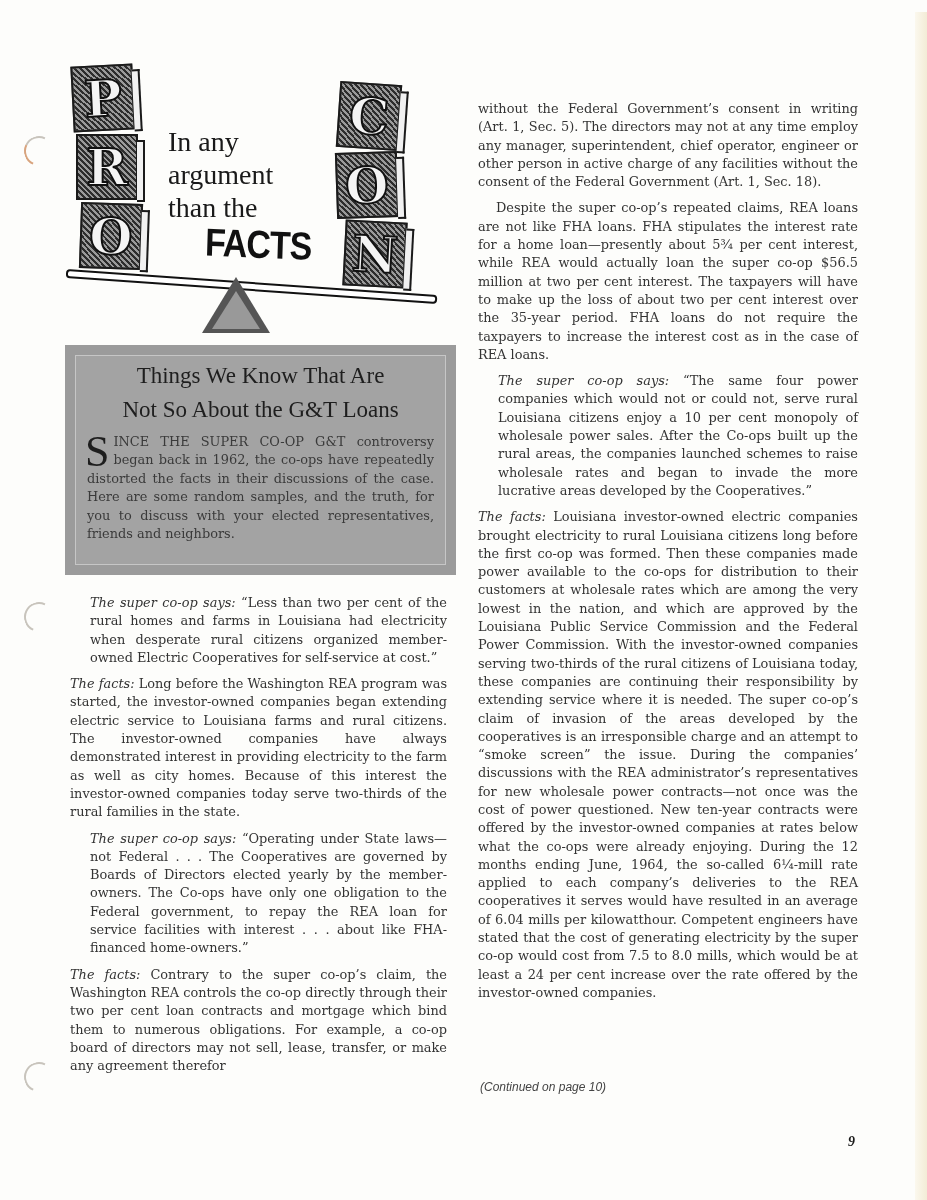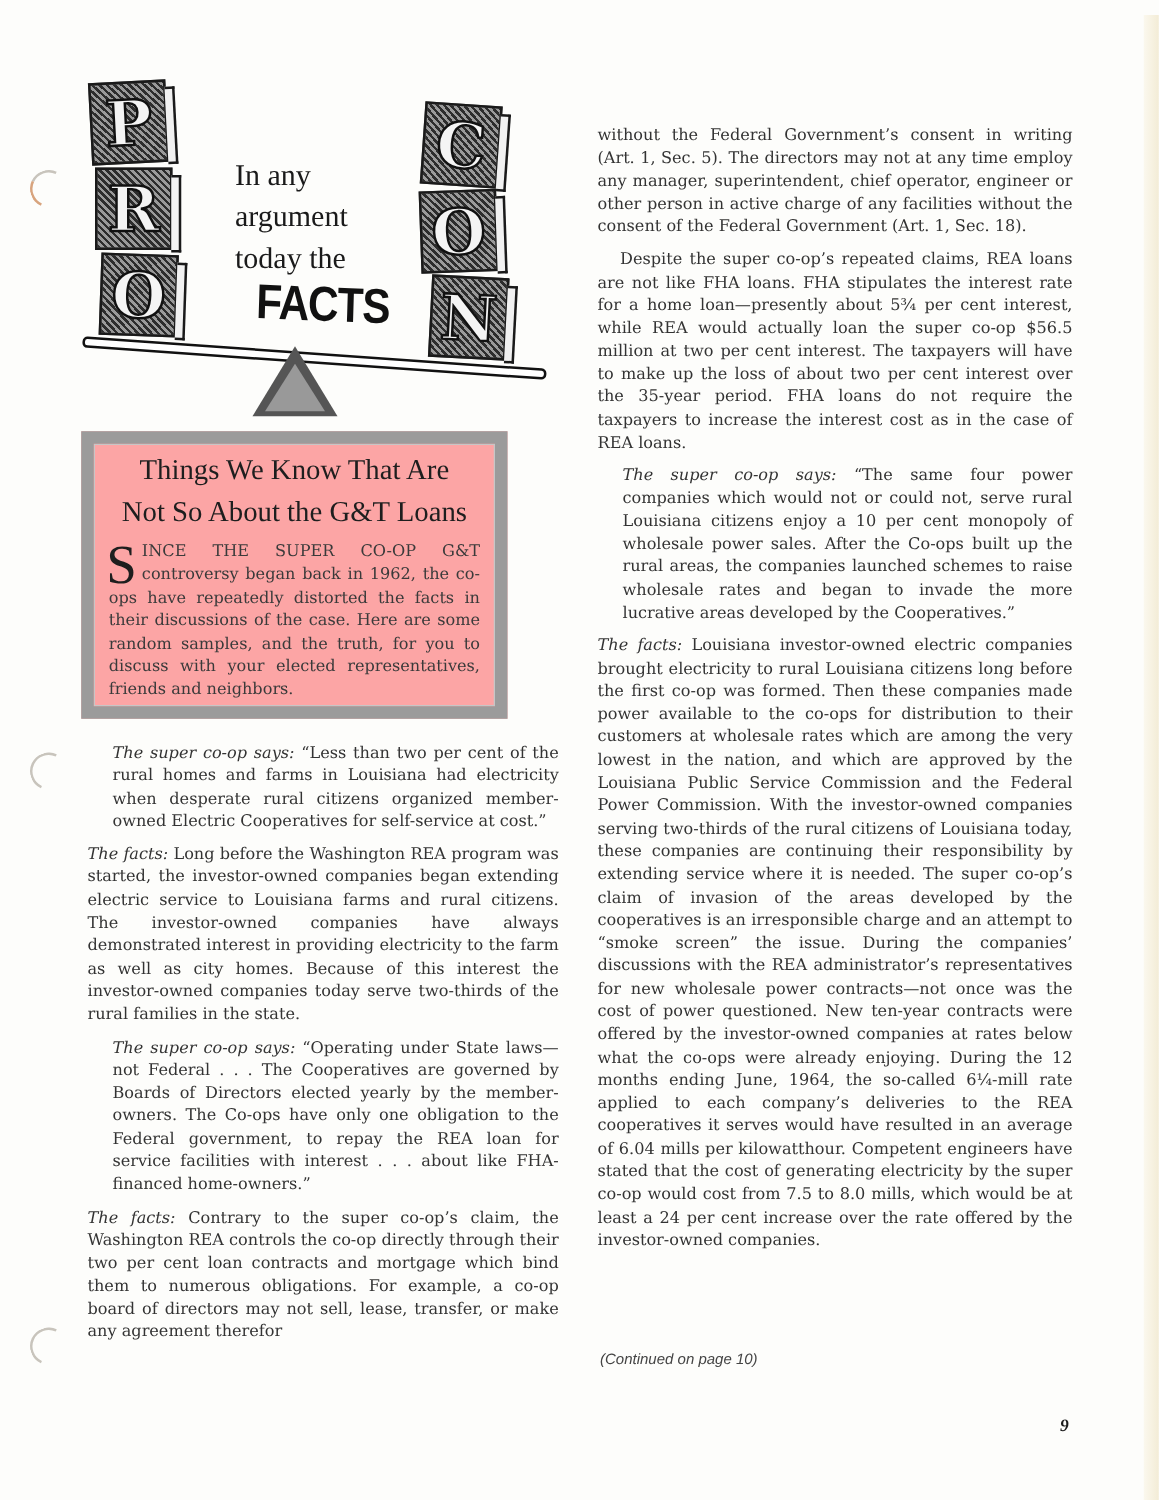--- a/index.html
+++ b/index.html
@@ -41,21 +41,21 @@
   }
   .b-p { left: 12px; top: 10px; transform: rotate(-3deg); }
   .b-r { left: 16px; top: 79px; }
   .b-o1 { left: 20px; top: 148px; transform: rotate(2deg); }
   .b-c { left: 278px; top: 28px; transform: rotate(4deg); }
   .b-o2 { left: 276px; top: 97px; transform: rotate(-2deg); }
   .b-n { left: 284px; top: 166px; transform: rotate(3deg); }
 
   .tagline {
     position: absolute; left: 108px; top: 70px;
-    font-family: "Liberation Serif", serif; font-size: 24px; line-height: 33px; color: #1a1a1a; margin-left: 20px;
+    font-family: "Liberation Serif", serif; font-size: 28px; line-height: 33px; color: #1a1a1a;
   }
   .facts-word {
     position: absolute; left: 145px; top: 170px;
     font-family: "Liberation Sans", sans-serif; font-weight: bold; font-size: 34px;
     letter-spacing: -1px; color: #111; transform: scaleY(1.15) rotate(2deg);
   }
   .beam {
     position: absolute; left: 6px; top: 214px; width: 372px; height: 9px;
     border: 2px solid #111; border-radius: 4px; background: #fff; box-sizing: border-box;
     transform: rotate(4deg); transform-origin: left center;
@@ -66,22 +66,22 @@
     border-bottom: 56px solid #555;
   }
   .fulcrum-inner {
     position: absolute; left: 152px; top: 236px; width: 0; height: 0;
     border-left: 24px solid transparent; border-right: 24px solid transparent;
     border-bottom: 38px solid #999;
   }
 
   
   .intro-box {
-    position: absolute; left: 65px; top: 345px; width: 341px; height: 230px;
-    background: #fca5a5; border: 10px solid #9b9b9b; box-sizing: border-box;
+    position: absolute; left: 65px; top: 345px; width: 391px; height: 230px;
+    background: #a3a3a3; border: 10px solid #9b9b9b; box-sizing: border-box;
     box-shadow: inset 0 0 0 1px #c6c6c6;
   }
   .intro-title {
     text-align: center; margin-top: 4px;
     font-family: "Liberation Serif", serif; font-size: 23px; line-height: 34px; color: #1e1e1e;
   }
   .intro-text {
     margin: 6px 12px 0 12px; font-size: 12.9px; line-height: 18.4px; text-align: justify; color: #3a3a3a;
   }
   .dropcap {
@@ -131,21 +131,21 @@
   <div class="block b-o2">
       <span class="letter">O</span>
     </div>
   <div class="block b-n">
       <span class="letter">N</span>
     </div>
 
   <div class="tagline">
     <div>In any</div>
     <div>argument</div>
-    <div>today the</div>
+    <div>than the</div>
   </div>
   <div class="facts-word">FACTS</div>
   <div class="beam"></div>
   <div class="fulcrum"></div>
   <div class="fulcrum-inner"></div>
 </div>
 
 <div class="intro-box">
   <div class="intro-title">
     <div>Things We Know That Are</div>

